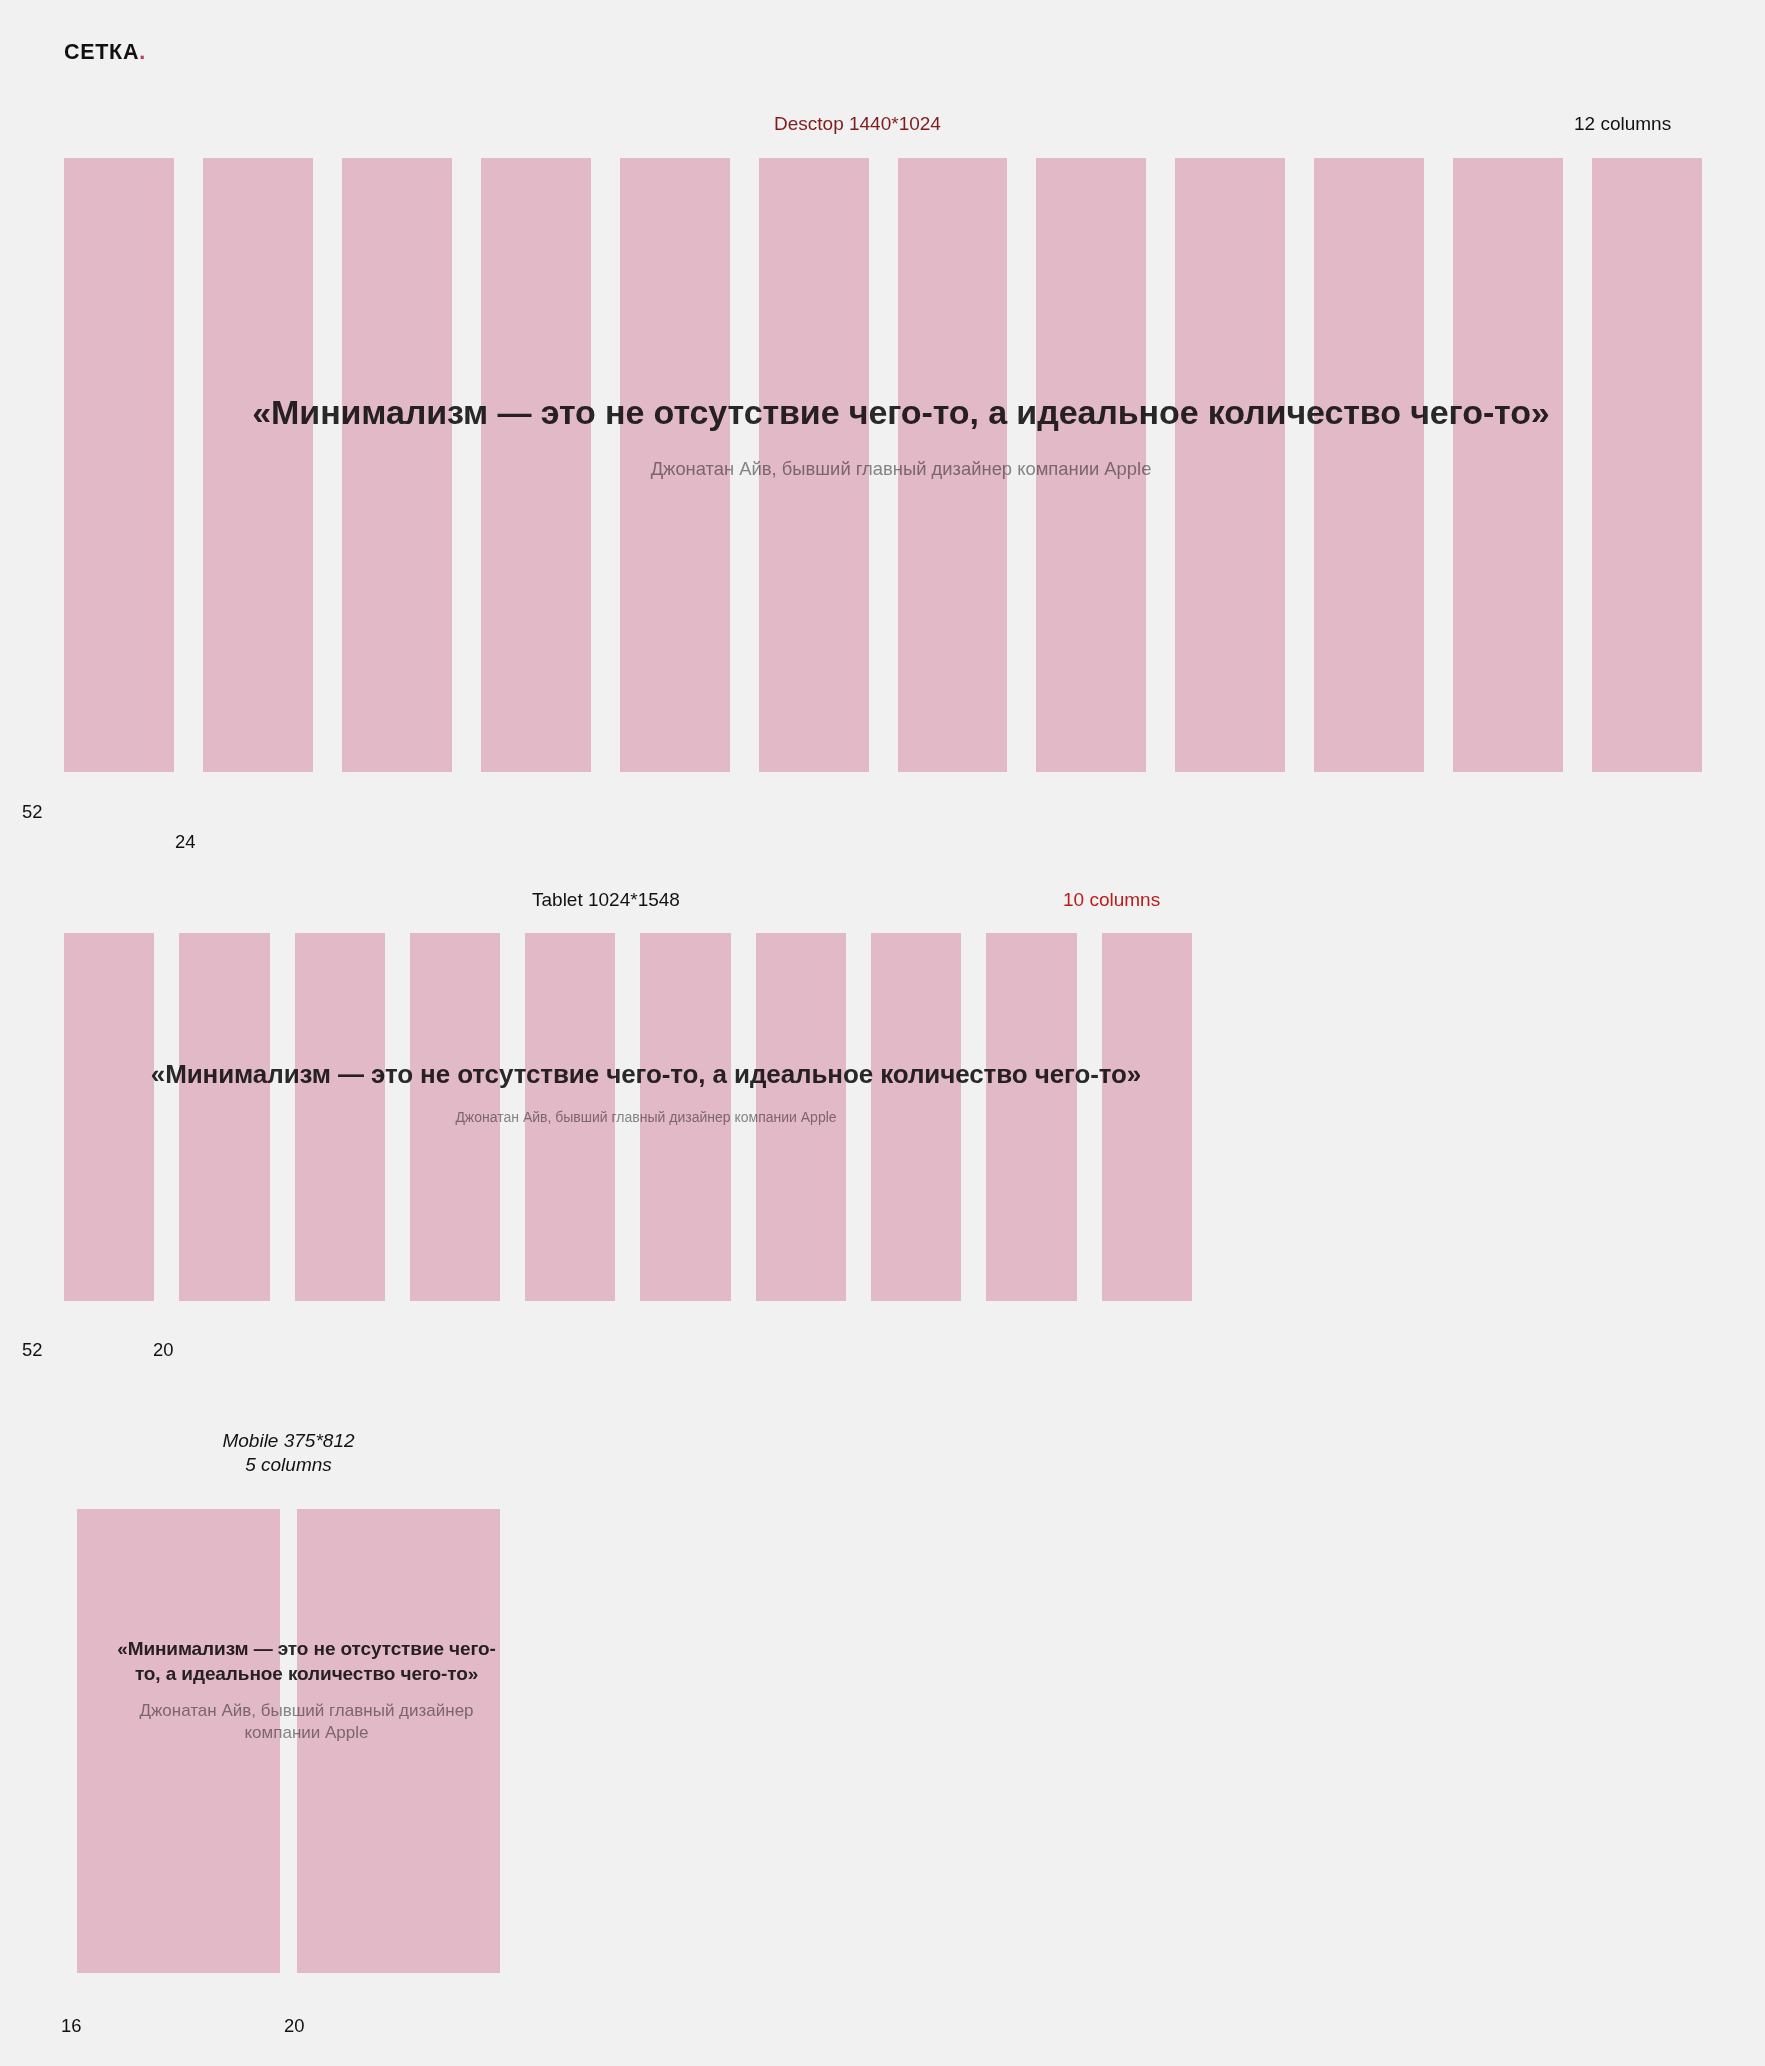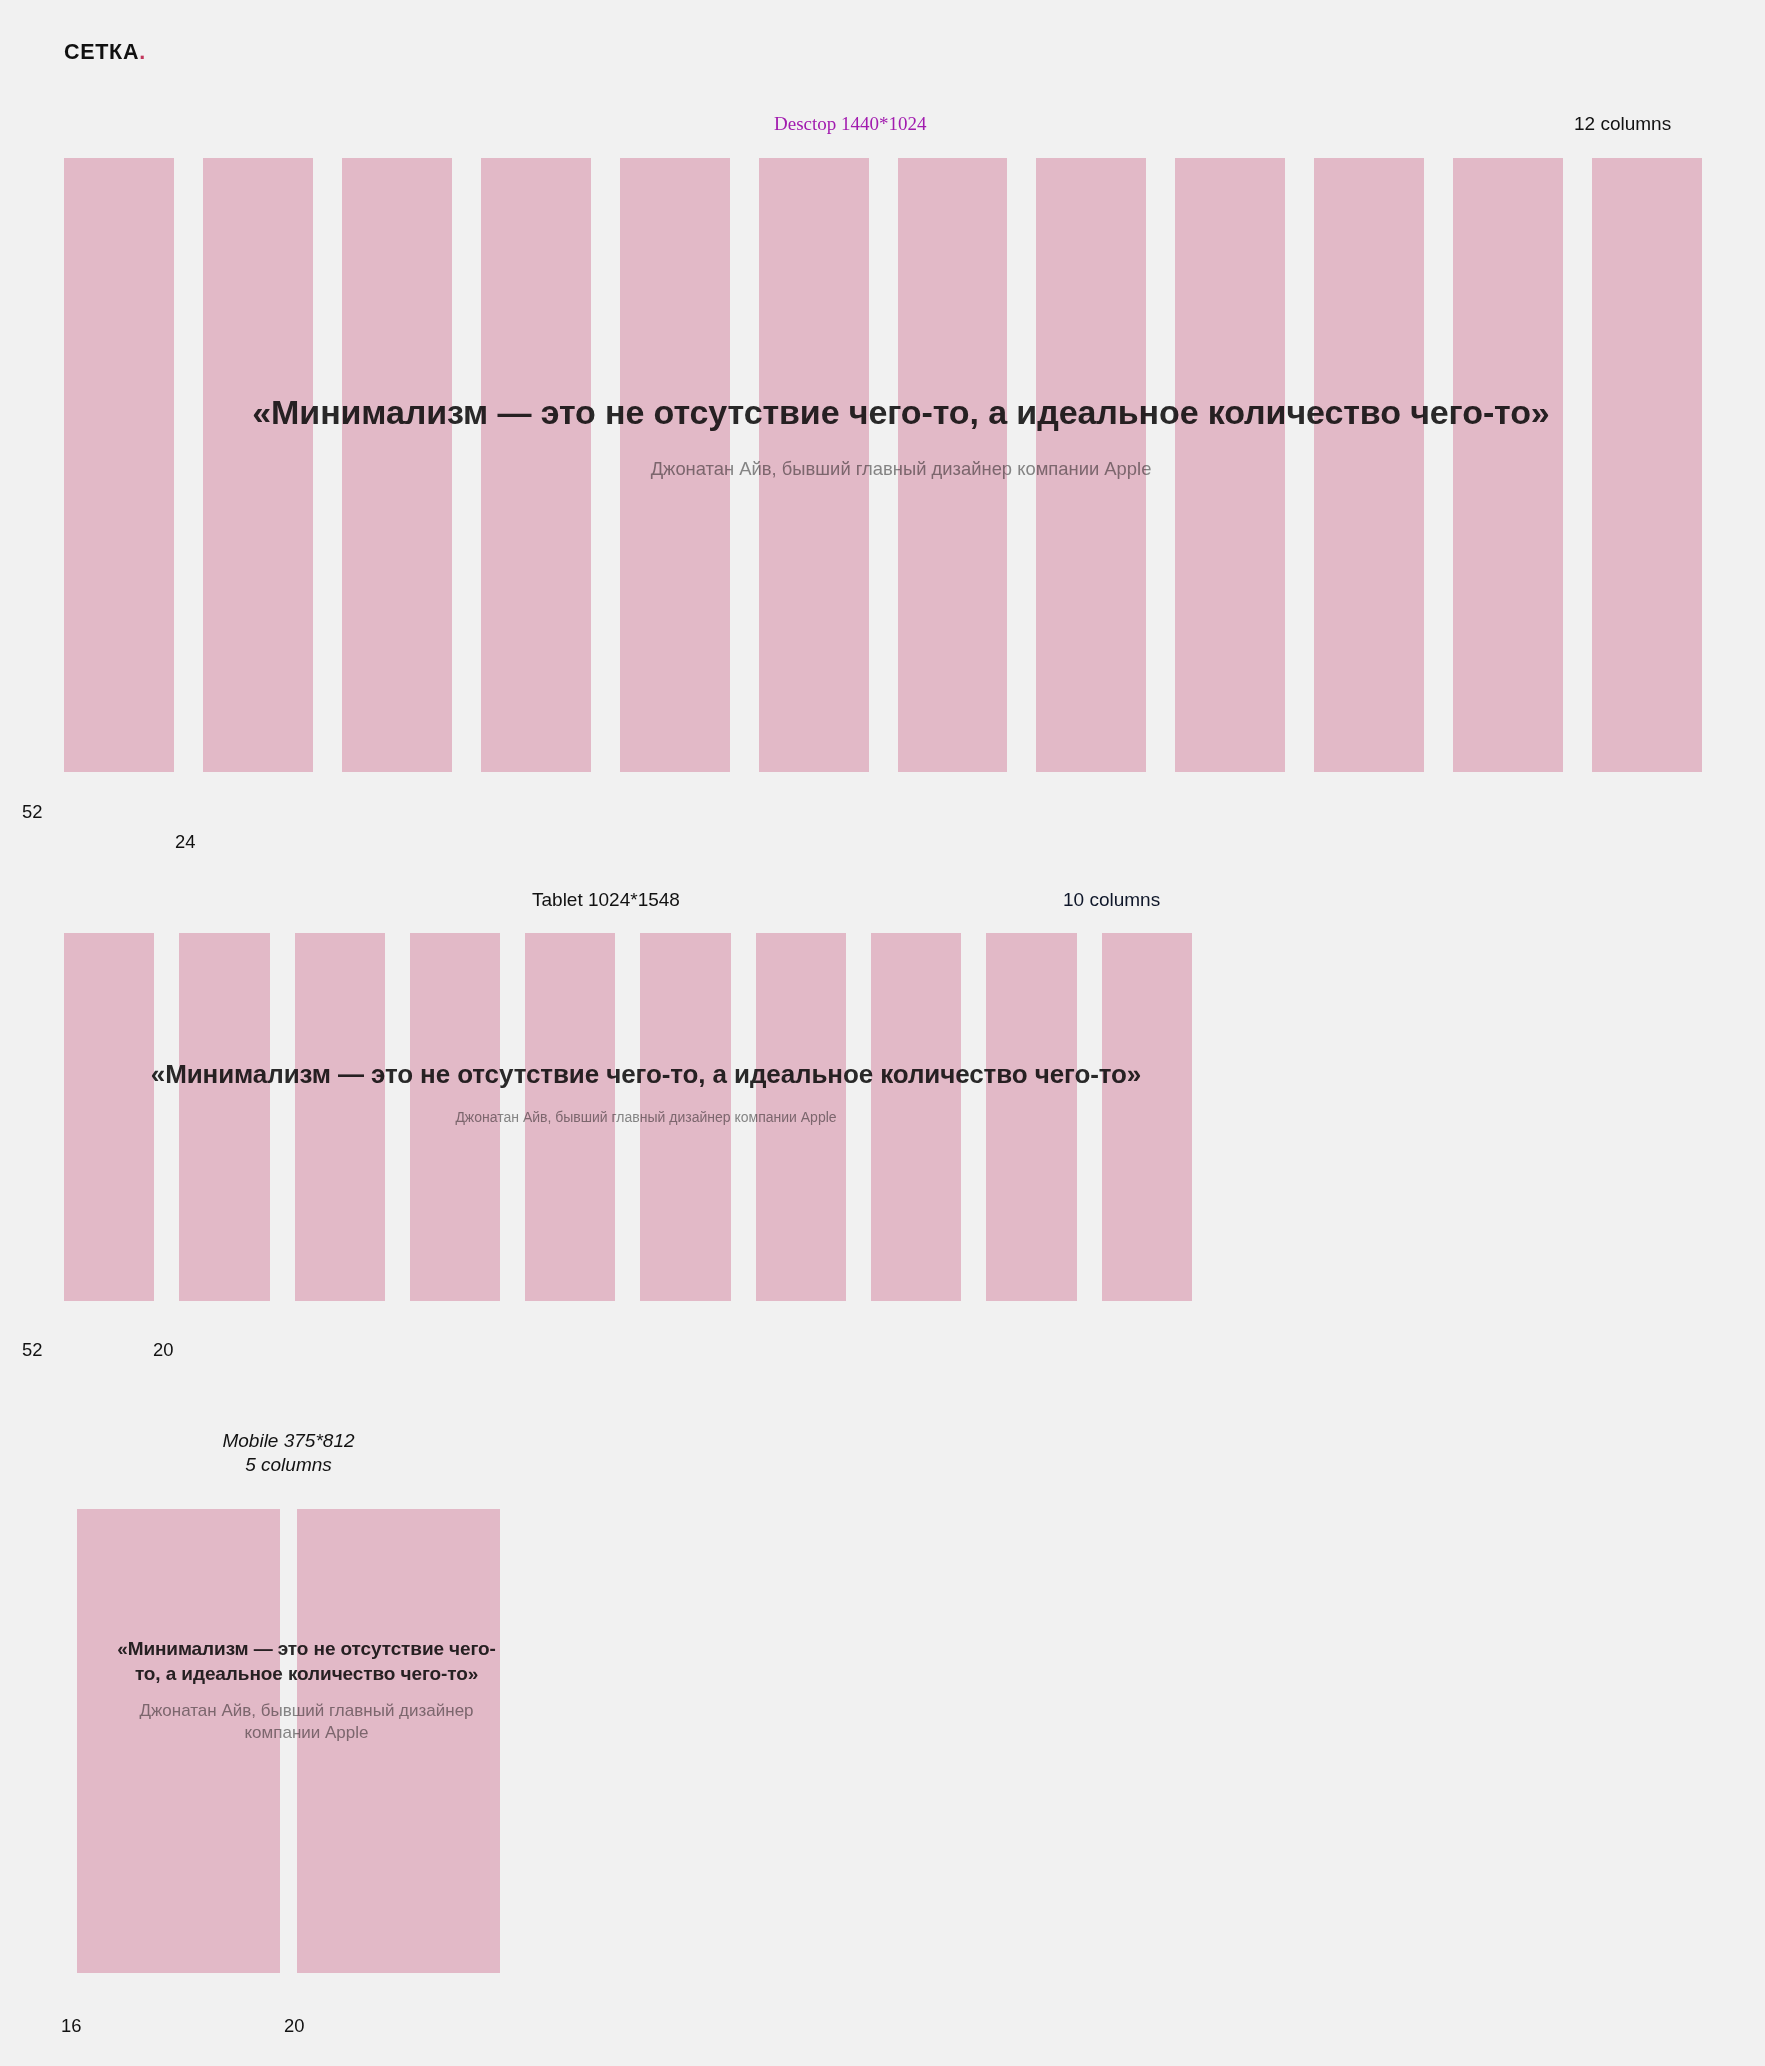--- a/index.html
+++ b/index.html
@@ -129,21 +129,21 @@
   #sec-mobile .m-gutter { left:284px; top:2017px; }
 </style>
 </head>
 <body>
 
 <div class="page">
 
   <div class="logo"><span>СЕТКА</span><span class="dot" style="color: rgb(194, 55, 92);">.</span></div>
 
   <section class="section" id="sec-desktop">
-    <div class="grid-label lbl-device" style="color: #a21caf; font-family: Liberation Serif, serif;">Desctop 1440*1024</div>
+    <div class="grid-label lbl-device" style="color: #7f1d1d;">Desctop 1440*1024</div>
     <div class="grid-label lbl-cols" style="color: rgb(18, 18, 18);">12 columns</div>
 
     <div class="grid-band">
         <div class="grid-col" style="background: rgb(226, 185, 199);"></div>
         <div class="grid-col" style="background: rgb(226, 185, 199);"></div>
         <div class="grid-col" style="background: rgb(226, 185, 199);"></div>
         <div class="grid-col" style="background: rgb(226, 185, 199);"></div>
         <div class="grid-col" style="background: rgb(226, 185, 199);"></div>
         <div class="grid-col" style="background: rgb(226, 185, 199);"></div>
         <div class="grid-col" style="background: rgb(226, 185, 199);"></div>
@@ -158,21 +158,21 @@
       <div class="quote" style="color: rgb(43, 43, 43);">«Минимализм — это не отсутствие чего-то, а идеальное количество чего-то»</div>
       <div class="attrib" style="color: rgb(140, 140, 140);">Джонатан Айв, бывший главный дизайнер компании Apple</div>
     </div>
 
     <div class="measure m-margin" style="color: rgb(18, 18, 18);">52</div>
     <div class="measure m-gutter" style="color: rgb(18, 18, 18);">24</div>
   </section>
 
   <section class="section" id="sec-tablet">
     <div class="grid-label lbl-device" style="color: rgb(18, 18, 18);">Tablet 1024*1548</div>
-    <div class="grid-label lbl-cols" style="color: #0f172a;">10 columns</div>
+    <div class="grid-label lbl-cols" style="color: #b91c1c;">10 columns</div>
 
     <div class="grid-band">
         <div class="grid-col" style="background: rgb(226, 185, 199);"></div>
         <div class="grid-col" style="background: rgb(226, 185, 199);"></div>
         <div class="grid-col" style="background: rgb(226, 185, 199);"></div>
         <div class="grid-col" style="background: rgb(226, 185, 199);"></div>
         <div class="grid-col" style="background: rgb(226, 185, 199);"></div>
         <div class="grid-col" style="background: rgb(226, 185, 199);"></div>
         <div class="grid-col" style="background: rgb(226, 185, 199);"></div>
         <div class="grid-col" style="background: rgb(226, 185, 199);"></div>

